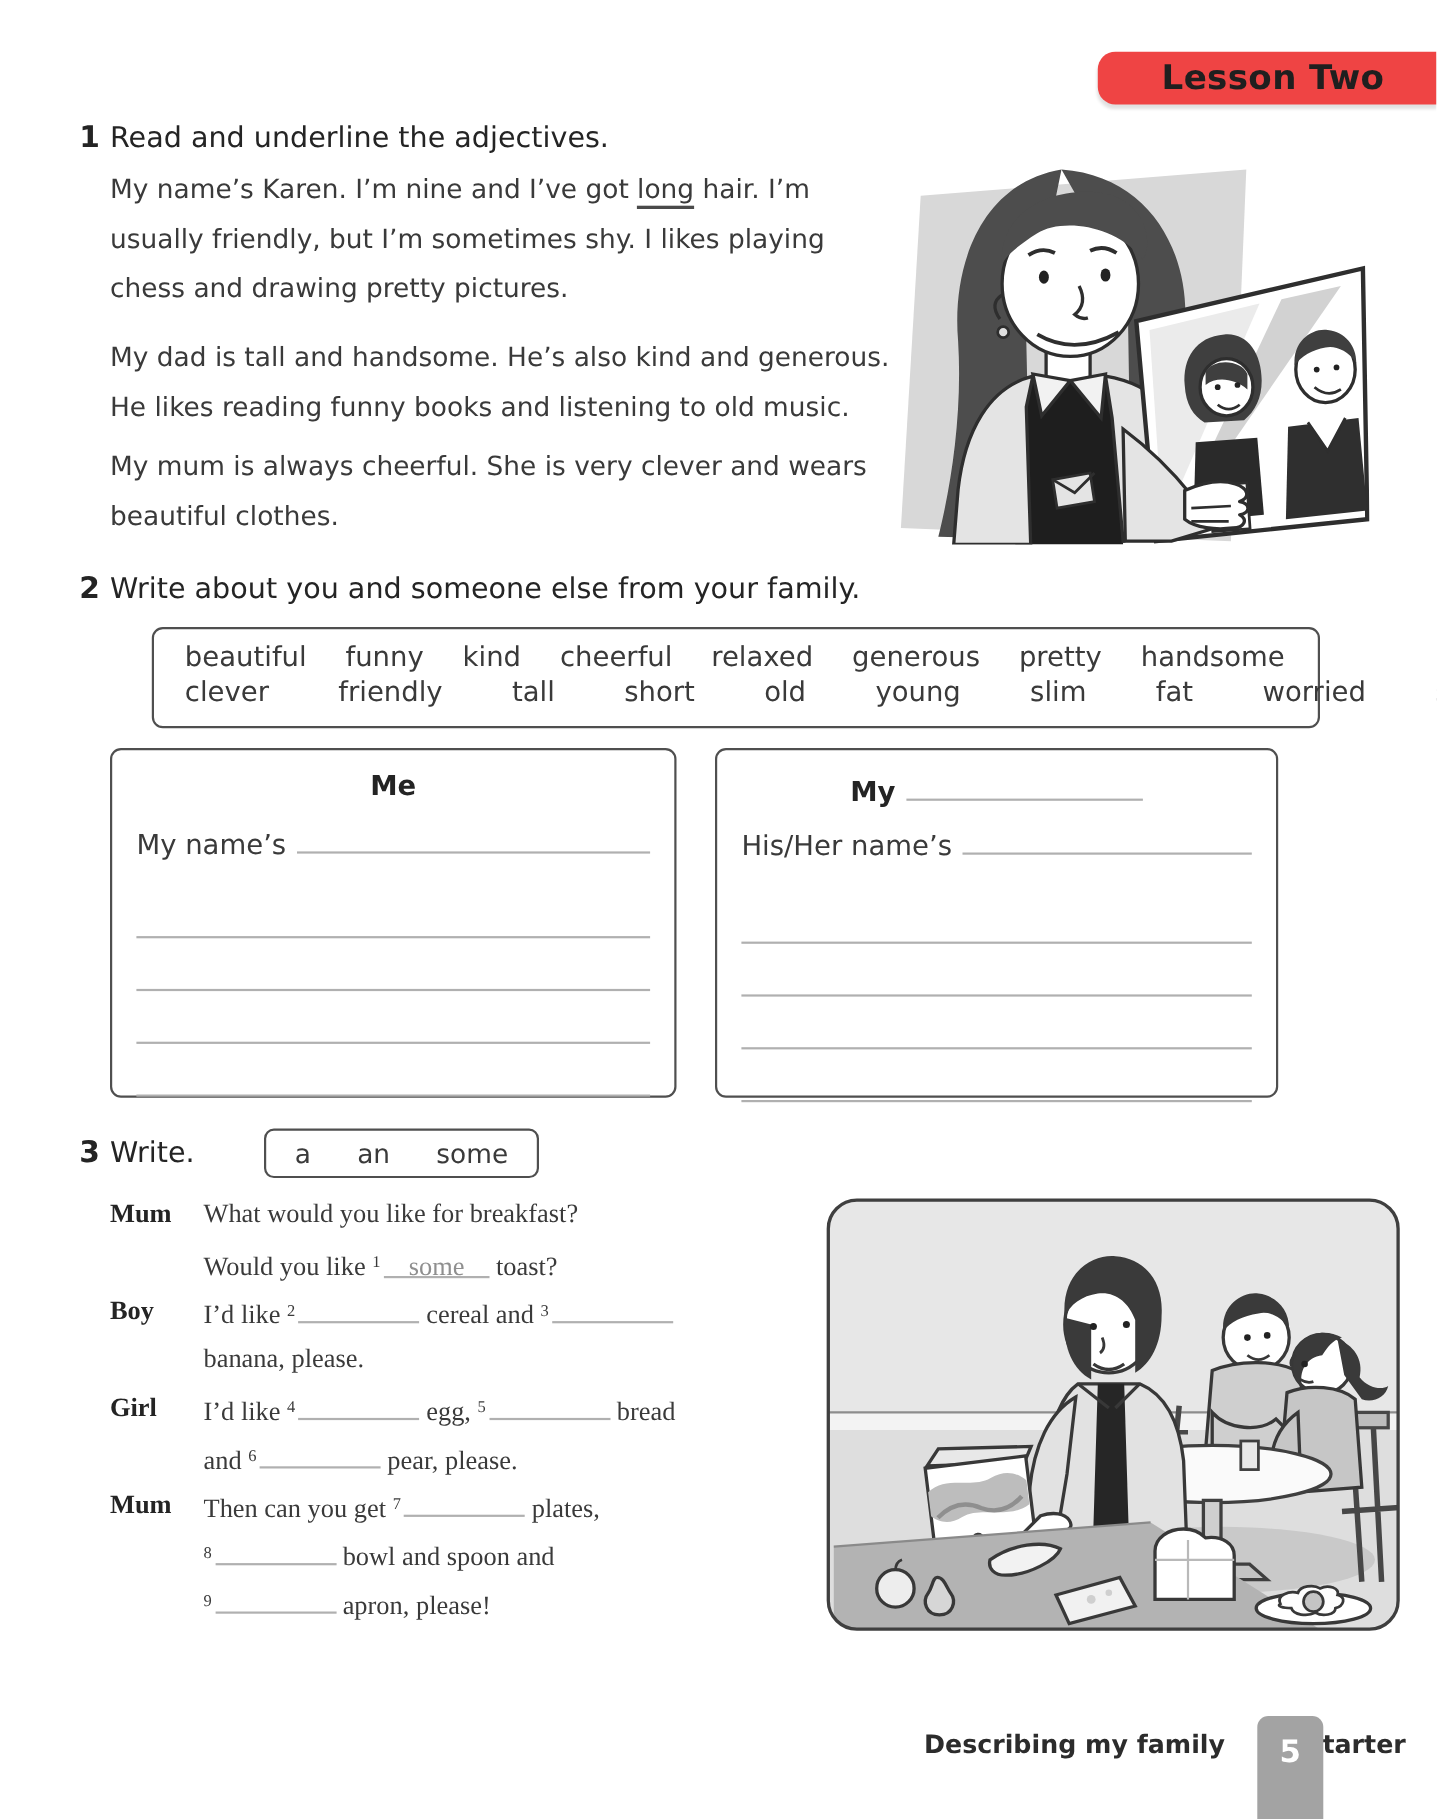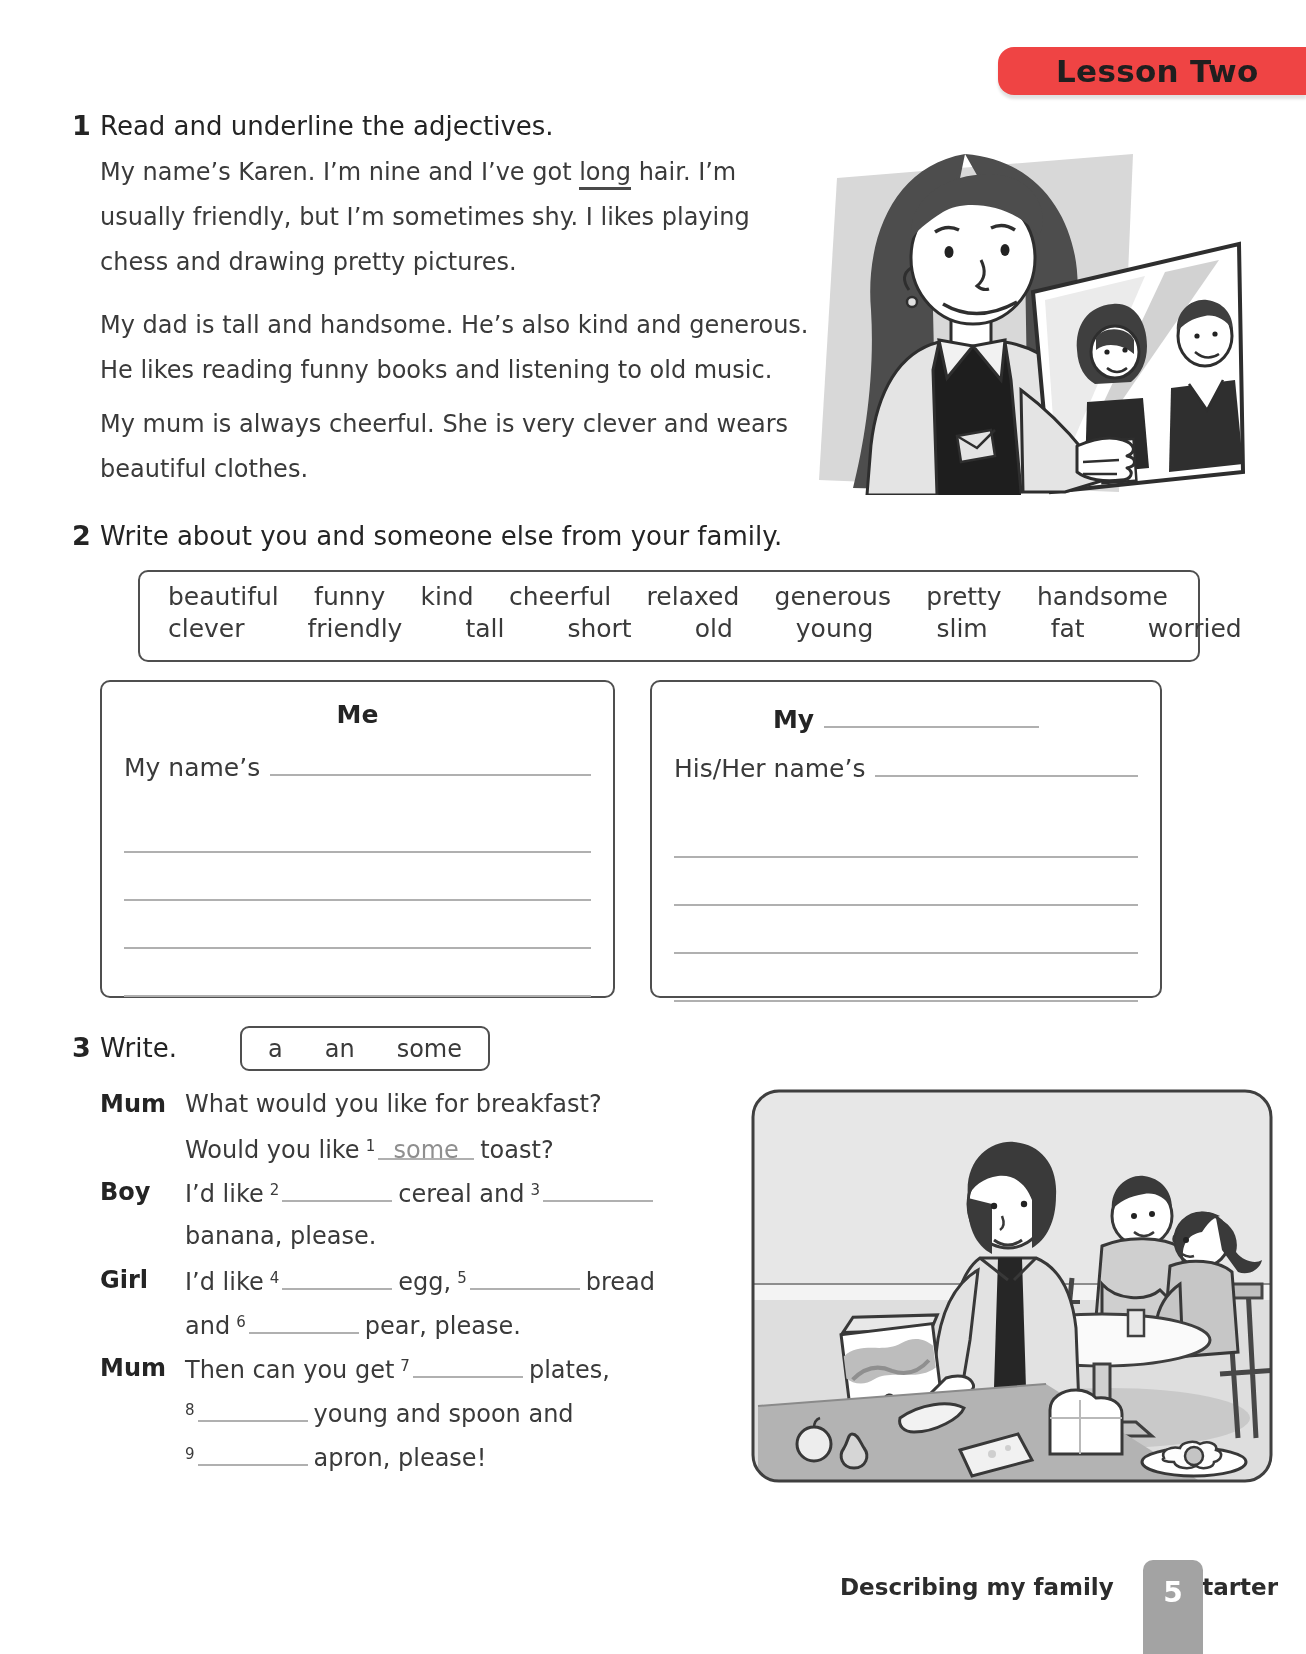--- a/index.html
+++ b/index.html
@@ -44,21 +44,21 @@
   .rule{height:46px;border-bottom:2px solid #b0b0b0;}
   .other .name-row{margin-top:10px;}
   .other .rules{margin-top:24px;}
   
   .small-wordbox{
     position:absolute;left:240px;top:1026px;width:250px;height:45px;border:2px solid #4f4f4f;
     border-radius:9px;box-sizing:border-box;display:flex;align-items:center;justify-content:center;
     gap:42px;font-size:24px;
   }
   .dialogue{position:absolute;left:100px;top:1082px;width:640px;font-size:24px;}
-  .dlg-row{display:flex;height:44px;align-items:center;line-height:44px;white-space:nowrap;}
+  .dlg-row{display:flex;height:44px;align-items:flex-start;line-height:44px;white-space:nowrap;font-family:Liberation Serif, serif;}
   .spk{width:85px;font-weight:bold;color:#242424;flex:0 0 85px;}
   .sup{font-size:15px;vertical-align:7px;margin:0 3px 0 6px;}
   .blank{display:inline-block;width:110px;border-bottom:2px solid #b0b0b0;height:30px;
     vertical-align:baseline;text-align:center;margin:0 6px 0 0;}
   .blank.answered{width:96px;color:#8f8f8f;}
   .blank .ans{color:#8f8f8f;font-size:24px;line-height:30px;display:inline-block;}
   
   .illus-top{position:absolute;left:815px;top:140px;width:430px;height:355px;}
   .illus-bottom{position:absolute;left:750px;top:1088px;width:524px;height:396px;}
   
@@ -242,21 +242,21 @@
     <div class="dlg-row">
       <span class="spk"></span>
       <span><span>and</span><sup class="sup">6</sup><span class="blank"></span><span>pear, please.</span></span>
     </div>
     <div class="dlg-row">
       <span class="spk">Mum</span>
       <span><span>Then can you get</span><sup class="sup">7</sup><span class="blank"></span><span>plates,</span></span>
     </div>
     <div class="dlg-row">
       <span class="spk"></span>
-      <span><sup class="sup" style="margin-left:0;">8</sup><span class="blank"></span><span>young and spoon and</span></span>
+      <span><sup class="sup" style="margin-left:0;">8</sup><span class="blank"></span><span>bowl and spoon and</span></span>
     </div>
     <div class="dlg-row">
       <span class="spk"></span>
       <span><sup class="sup" style="margin-left:0;">9</sup><span class="blank"></span><span>apron, please!</span></span>
     </div>
   </div>
 
   <div class="illus-bottom">
     <svg viewBox="0 0 524 396" width="524" height="396">
       <defs>

